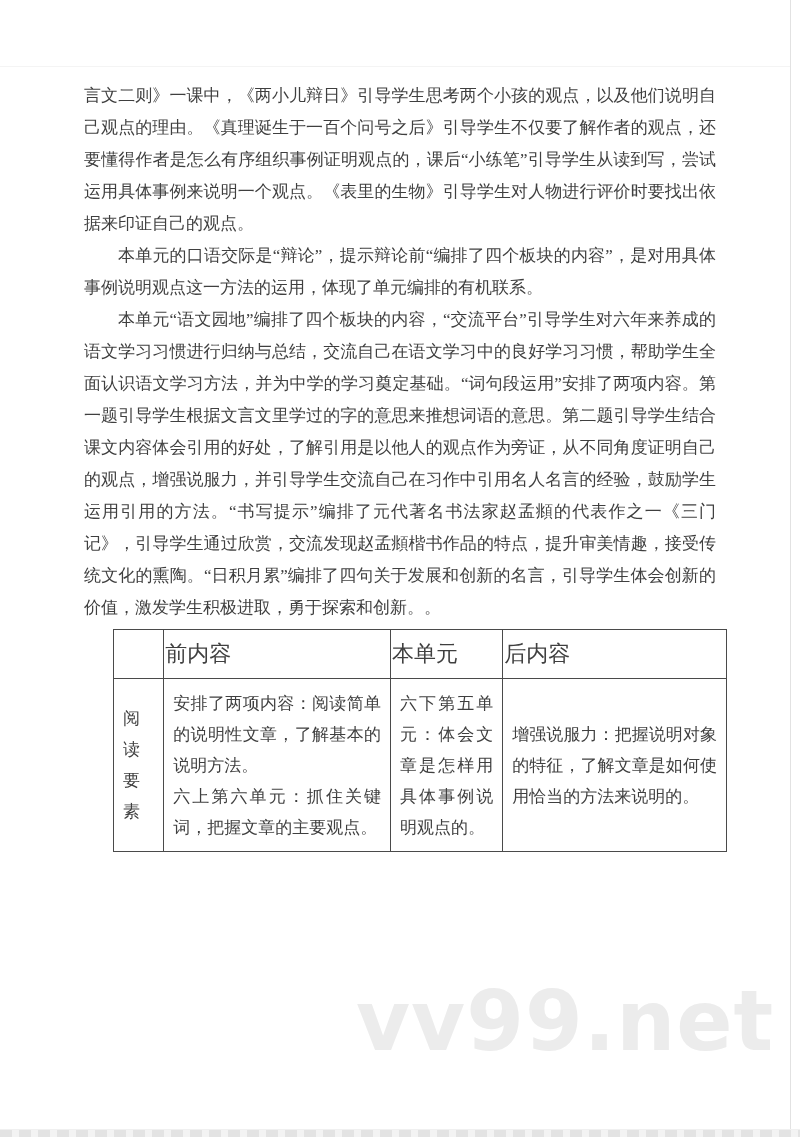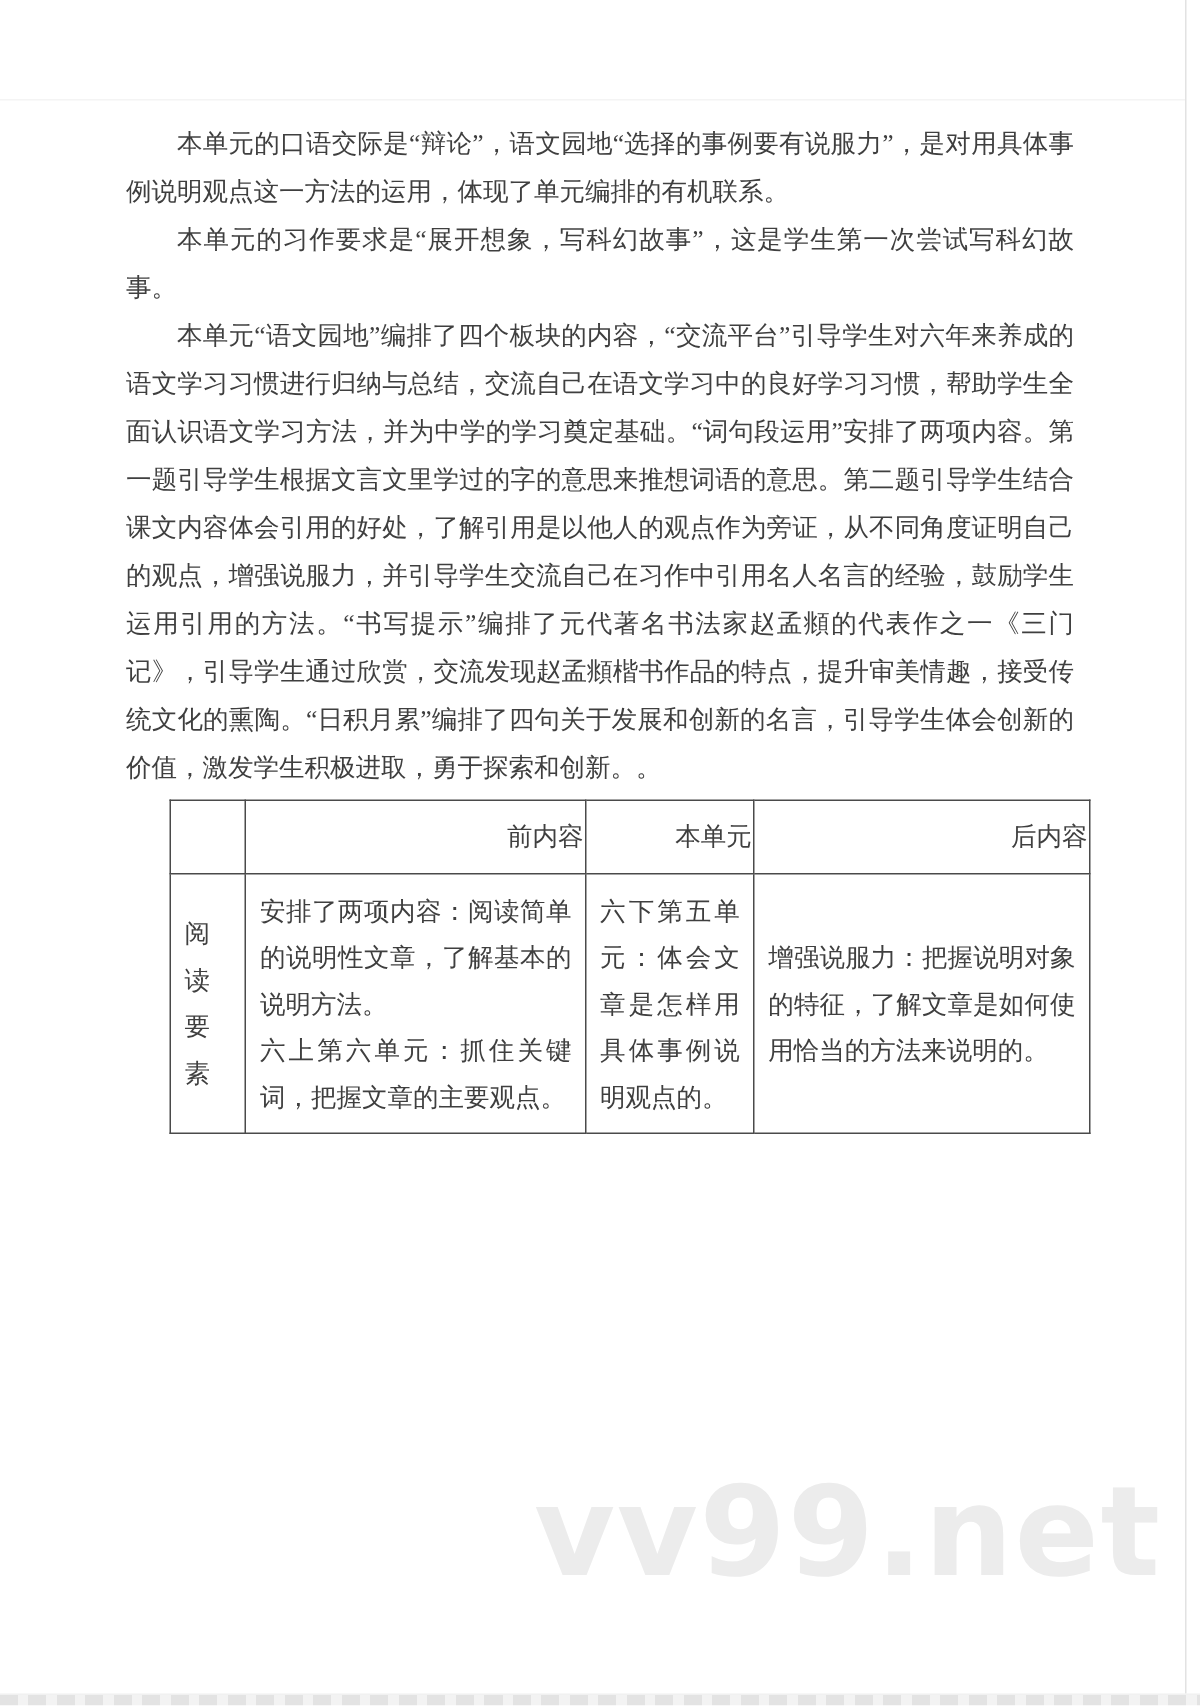--- a/index.html
+++ b/index.html
@@ -34,22 +34,22 @@
     table-layout:fixed;
     width:614px;
     margin:5px 0 0 29px;
   }
   table.links th, table.links td{
     border:1.4px solid var(--table-border);
     font-weight:normal;
   }
   table.links th{
     height:46px;
-    text-align:right;
-    font-size:17px;
+    text-align:left;
+    font-size:22px;
     color:var(--body-text);
   }
   table.links td{
     height:164px;
     vertical-align:middle;
     font-size:17px;
     line-height:31px;
     color:var(--body-text);
     padding:4px 9px;
     text-align:justify;
@@ -92,22 +92,22 @@
   }
 </style>
 </head>
 <body>
 
 <div class="page">
 
   <div class="page-top-edge"></div>
 
   <div class="content">
-    <p class="para indent">本单元的口语交际是“辩论”，语文园地“选择的事例要有说服力”，是对用具体事例说明观点这一方法的运用，体现了单元编排的有机联系。</p>
-    <p class="para indent">本单元的习作要求是“展开想象，写科幻故事”，这是学生第一次尝试写科幻故事。</p>
+    <p class="para">言文二则》一课中，《两小儿辩日》引导学生思考两个小孩的观点，以及他们说明自己观点的理由。《真理诞生于一百个问号之后》引导学生不仅要了解作者的观点，还要懂得作者是怎么有序组织事例证明观点的，课后“小练笔”引导学生从读到写，尝试运用具体事例来说明一个观点。《表里的生物》引导学生对人物进行评价时要找出依据来印证自己的观点。</p>
+    <p class="para indent">本单元的口语交际是“辩论”，提示辩论前“编排了四个板块的内容”，是对用具体事例说明观点这一方法的运用，体现了单元编排的有机联系。</p>
     <p class="para indent">本单元“语文园地”编排了四个板块的内容，“交流平台”引导学生对六年来养成的语文学习习惯进行归纳与总结，交流自己在语文学习中的良好学习习惯，帮助学生全面认识语文学习方法，并为中学的学习奠定基础。“词句段运用”安排了两项内容。第一题引导学生根据文言文里学过的字的意思来推想词语的意思。第二题引导学生结合课文内容体会引用的好处，了解引用是以他人的观点作为旁证，从不同角度证明自己的观点，增强说服力，并引导学生交流自己在习作中引用名人名言的经验，鼓励学生运用引用的方法。“书写提示”编排了元代著名书法家赵孟頫的代表作之一《三门记》，引导学生通过欣赏，交流发现赵孟頫楷书作品的特点，提升审美情趣，接受传统文化的熏陶。“日积月累”编排了四句关于发展和创新的名言，引导学生体会创新的价值，激发学生积极进取，勇于探索和创新。。</p>
 
     <table class="links">
       <colgroup>
         <col style="width:8.2%">
         <col style="width:37%">
         <col style="width:18.3%">
         <col style="width:36.5%">
       </colgroup>
       <thead>

